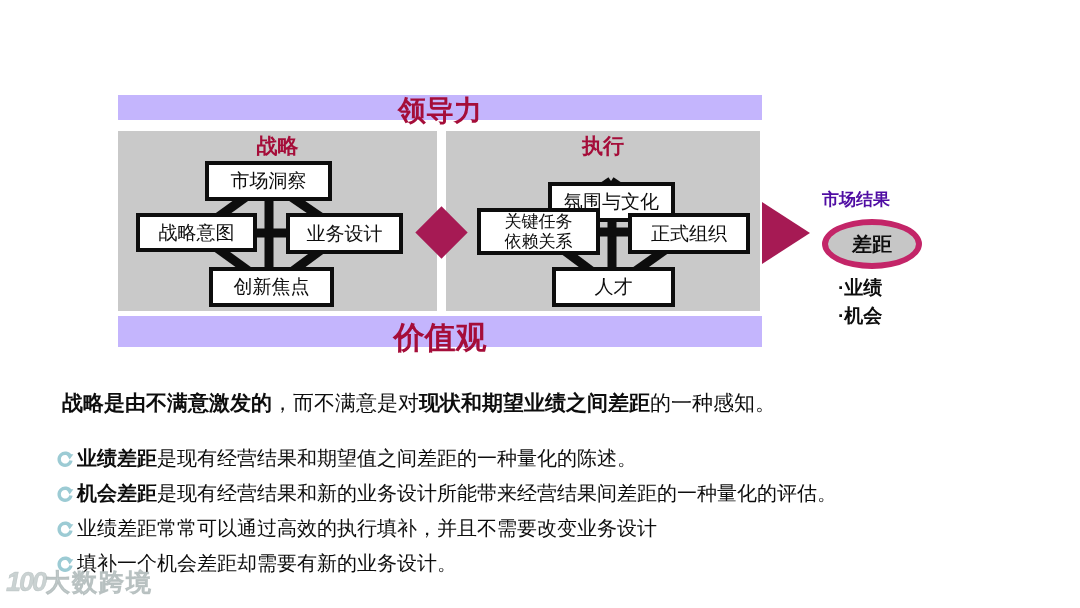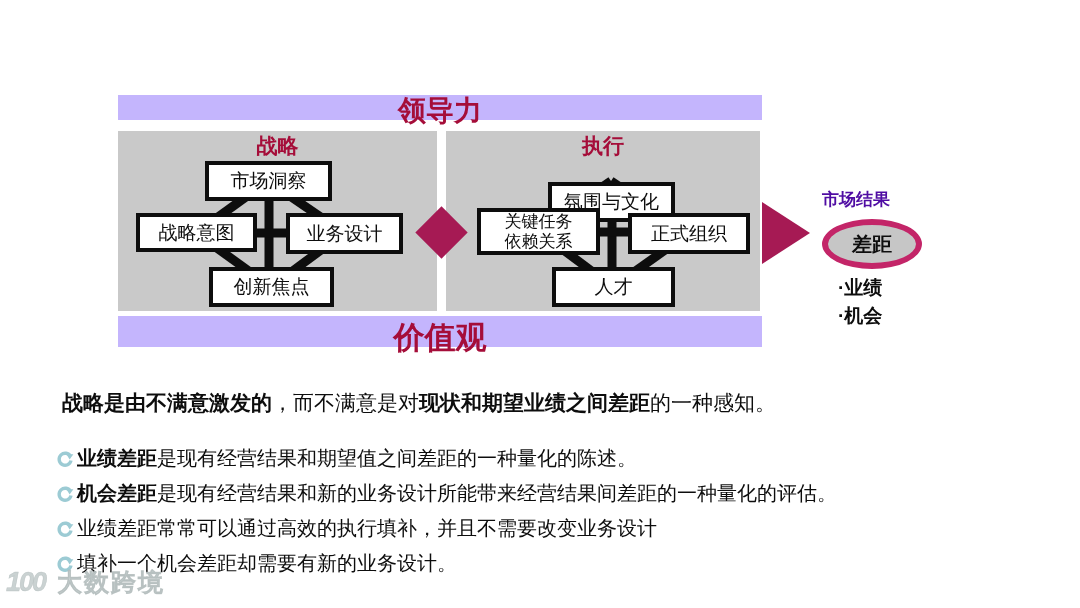--- a/index.html
+++ b/index.html
@@ -87,21 +87,21 @@
     width:18px;height:18px;flex:0 0 18px;margin-right:3px;display:inline-flex;
   }
   .bullet .bbold{font-weight:bold;}
   
   .watermark{
     position:absolute;left:6px;top:566px;display:flex;align-items:baseline;
     color:rgba(193,202,202,0.85);
     -webkit-text-stroke:0.5px rgba(170,180,180,0.6);
     user-select:none;white-space:nowrap;
   }
-  .watermark .wm-logo{font-size:27px;font-weight:bold;font-style:italic;letter-spacing:-2px;margin-right:12px;}
+  .watermark .wm-logo{font-size:27px;font-weight:bold;font-style:italic;letter-spacing:-2px;margin-right:0;}
   .watermark .wm-text{font-size:25px;font-weight:bold;letter-spacing:2px;}
 </style>
 </head>
 <body>
 
 <div class="banner banner-top">
   <span class="banner-label">领导力</span>
 </div>
 
 <div class="panel panel-left">

